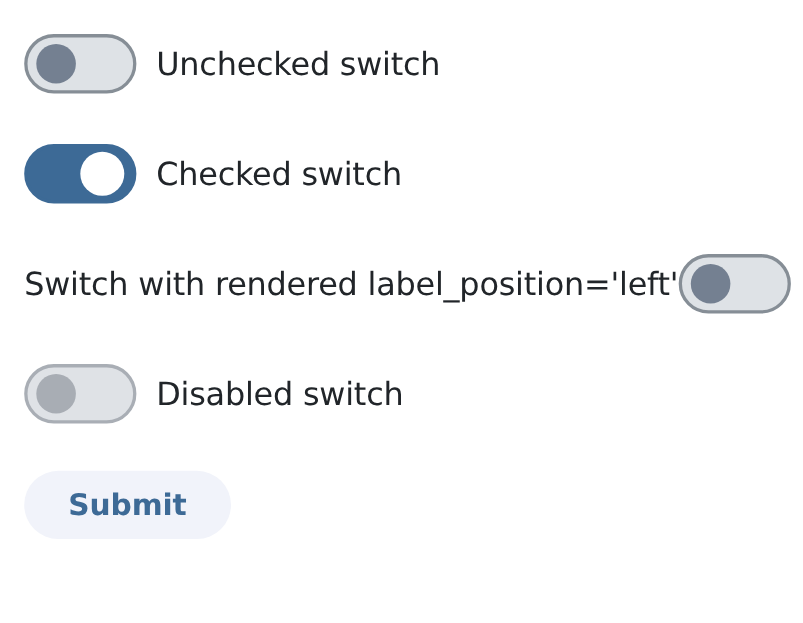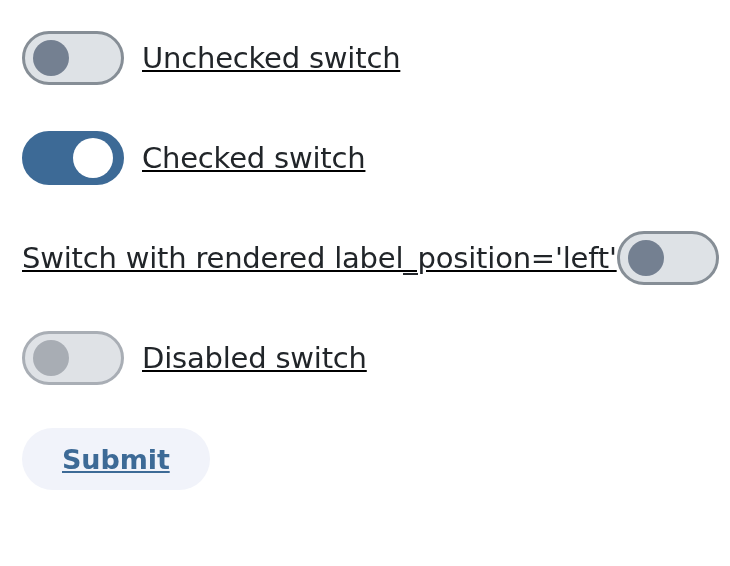--- a/index.html
+++ b/index.html
@@ -21,21 +21,20 @@
     box-sizing: border-box;
     padding: 28px 22px 0 22px;
   }
 
   
   .switch-row {
     display: flex;
     align-items: center;
     height: 60px;
     margin-bottom: 40px;
-    text-decoration: underline;
   }
   .switch-row.label-left {
     justify-content: space-between;
   }
 
   
   .switch {
     position: relative;
     flex: 0 0 auto;
     width: 102px;
@@ -102,21 +101,20 @@
     padding: 0 40px;
     border: none;
     border-radius: 31px;
     background: #f1f3fa;
     color: #3d6a96;
     font-family: "DejaVu Sans", sans-serif;
     font-size: 27px;
     font-weight: bold;
     letter-spacing: -0.1px;
     cursor: pointer;
-    text-decoration: underline;
   }
 </style>
 </head>
 <body>
 
 <div class="page">
 
   <div class="switch-row">
     <div class="switch">
       <span class="thumb"></span>

